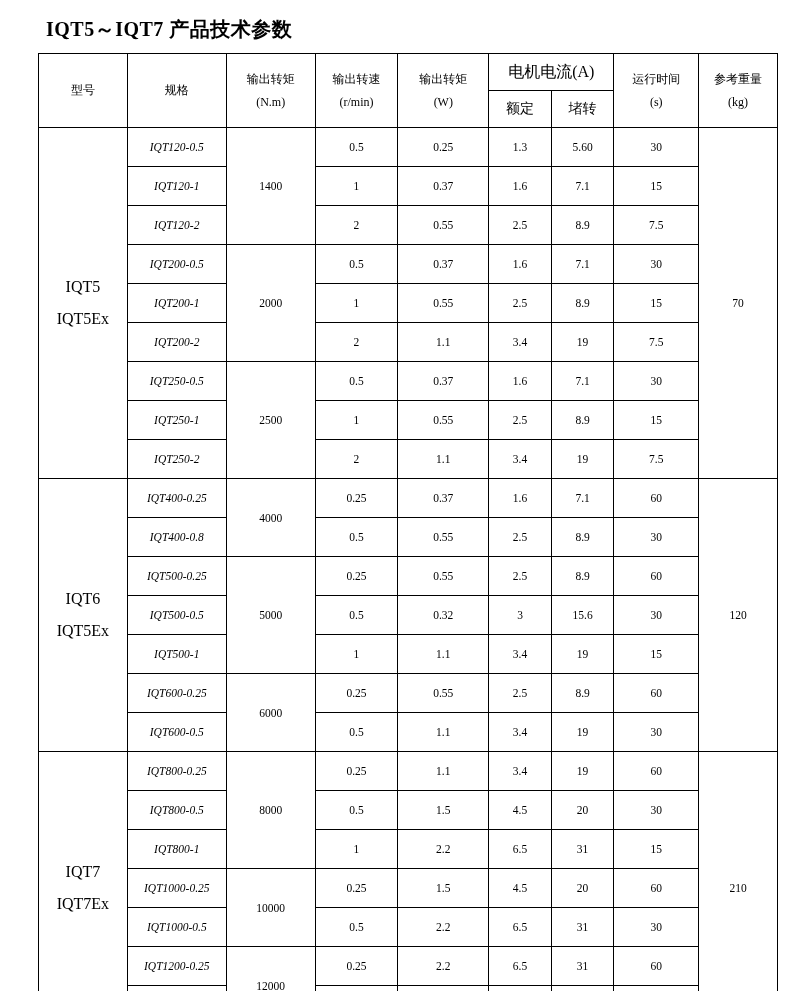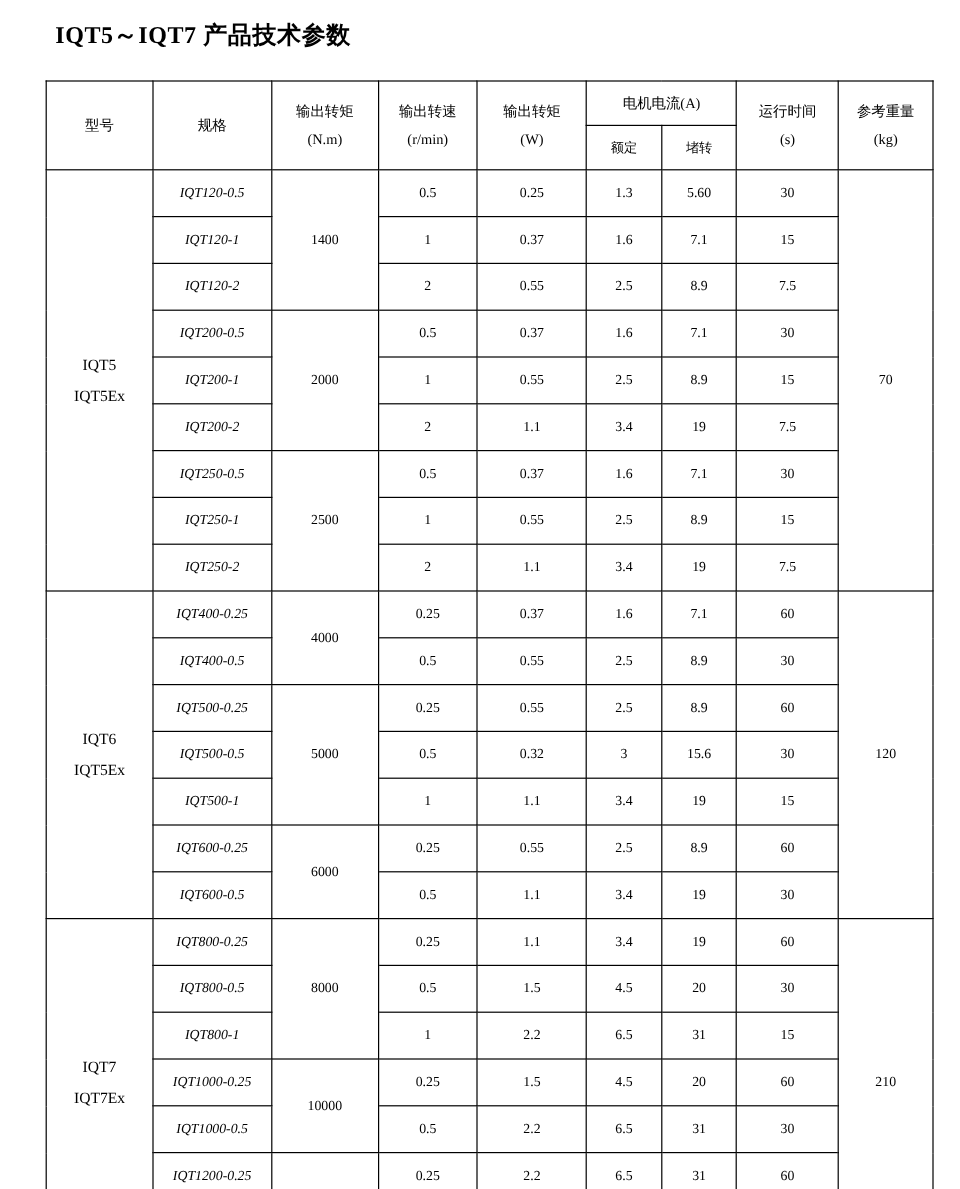--- a/index.html
+++ b/index.html
@@ -19,21 +19,21 @@
     position: relative;
     width: 800px;
     height: 991px;
     box-sizing: border-box;
     padding: 10px 22px 0 38px;
   }
   .doc-title {
     font-size: 20px;
     font-weight: bold;
     letter-spacing: 0.5px;
-    margin: 6px 0 24px 8px;
+    margin: 6px 0 10px 8px;
     font-family: "Liberation Serif", "DejaVu Serif", serif;
   }
   table.spec {
     border-collapse: collapse;
     width: 740px;
     table-layout: fixed;
     font-size: 11.5px;
   }
   table.spec td, table.spec th {
     border: 1px solid #000000;
@@ -43,35 +43,35 @@
     font-weight: normal;
     font-family: "Liberation Serif", "DejaVu Serif", serif;
   }
   .hdr-cell {
     height: 72px;
     font-size: 12px;
     line-height: 1.9;
   }
   .hdr-sub {
     height: 36px;
-    font-size: 11px;
+    font-size: 14px;
   }
   .hdr-top {
     height: 36px;
-    font-size: 12px;
+    font-size: 16px;
   }
   .hdr-two-line span {
     display: block;
   }
   td.body-cell {
     height: 38px;
     font-size: 11.5px;
   }
   td.model-cell {
-    font-size: 13px;
+    font-size: 16px;
     line-height: 2.0;
   }
   td.spec-cell {
     text-align: left;
     padding-left: 14px;
     font-size: 11.5px;
     font-style: italic;
   }
   .col-model { width: 88px; }
   .col-spec { width: 98px; }
@@ -221,21 +221,21 @@
           <td class="body-cell spec-cell">IQT400-0.25</td>
           <td class="body-cell" rowspan="2">4000</td>
           <td class="body-cell">0.25</td>
           <td class="body-cell">0.37</td>
           <td class="body-cell">1.6</td>
           <td class="body-cell">7.1</td>
           <td class="body-cell">60</td>
           <td class="body-cell" rowspan="7">120</td>
         </tr>
         <tr>
-          <td class="body-cell spec-cell">IQT400-0.5</td>
+          <td class="body-cell spec-cell">IQT400-0.8</td>
           <td class="body-cell">0.5</td>
           <td class="body-cell">0.55</td>
           <td class="body-cell">2.5</td>
           <td class="body-cell">8.9</td>
           <td class="body-cell">30</td>
         </tr>
         <tr>
           <td class="body-cell spec-cell">IQT500-0.25</td>
           <td class="body-cell" rowspan="3">5000</td>
           <td class="body-cell">0.25</td>

